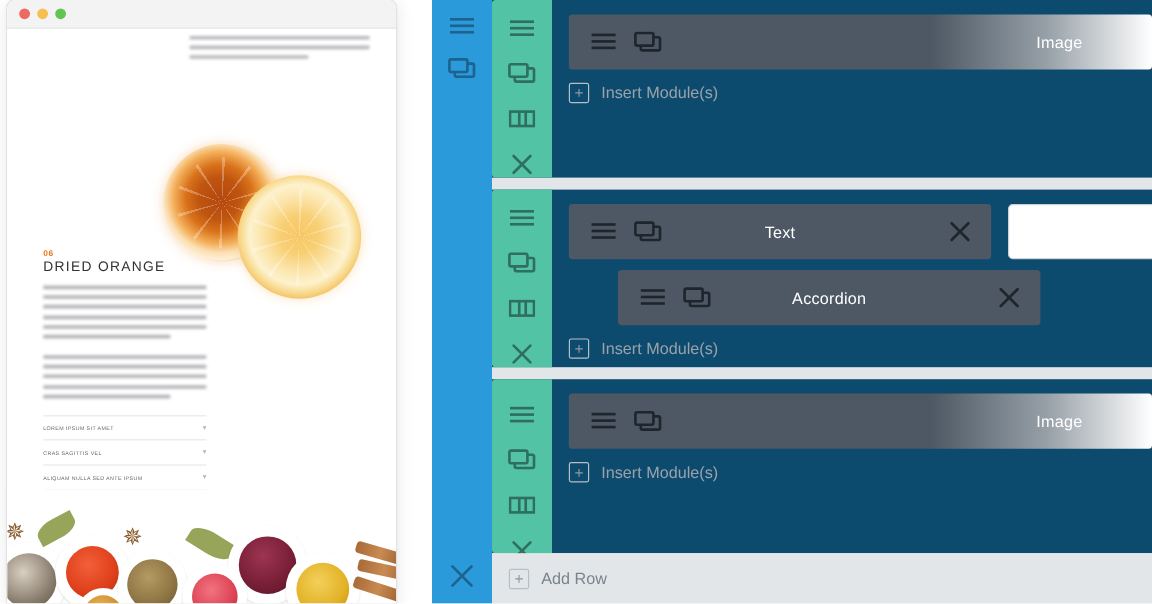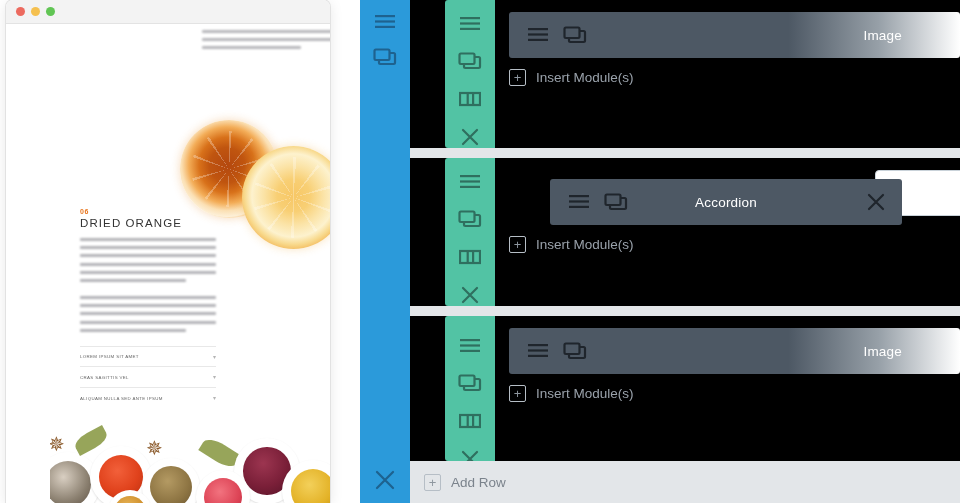--- a/index.html
+++ b/index.html
@@ -22,21 +22,21 @@
   .browser-bar {
     height: 24px; background: #f3f3f3;
     border-bottom: 1px solid #e3e3e3;
     display: flex; align-items: center; gap: 6px; padding-left: 10px;
   }
   .dot { width: 9px; height: 9px; border-radius: 50%; }
   .dot.r { background: #ec6a5f; }
   .dot.y { background: #f5c04f; }
   .dot.g { background: #61c554; }
 
-  .page { position: relative; height: 479px; background: #fff; overflow: hidden; margin-left: 44px; }
+  .page { position: relative; height: 479px; background: #fff; overflow: hidden; }
 
   
   .top-blur {
     position: absolute; left: 152px; top: 6px; width: 150px;
     filter: blur(1.25px); opacity: .62;
   }
   .top-blur span {
     display: block; height: 3px; background: #8d8d93;
     border-radius: 1px; margin-bottom: 5px;
   }
@@ -105,21 +105,21 @@
     background: #2b9ada;
     display: flex; flex-direction: column; align-items: center;
   }
   .blue-rail .ic { margin-top: 18px; }
   .blue-rail .ic:first-child { margin-top: 14px; }
   .blue-rail .bottom-x { position: absolute; bottom: 12px; left: 0; width: 50px;
                          display: flex; justify-content: center; }
 
   .rows { position: absolute; left: 50px; top: 0; width: 550px; height: 503px; }
 
-  .row-section { position: relative; background: #000000; display: flex; padding-left: 35px; }
+  .row-section { position: relative; background: #0c4a6e; display: flex; }
   .row-gap { height: 10px; background: #e3e6e9; }
 
   .green-col {
     width: 50px; background: #52c3a4; flex: 0 0 50px;
     display: flex; flex-direction: column; align-items: center; padding-top: 16px;
     border-radius: 3px 0 0 3px;
   }
   .green-col .ic { margin-bottom: 20px; }
   .green-col.tall { padding-top: 22px; }
 
@@ -368,20 +368,43 @@
             </svg>
           </span>
           <span class="ic">
             <svg width="20" height="20" viewBox="0 0 20 20">
               <path d="M3 3 L17 17 M17 3 L3 17" stroke="#2f6f5f" stroke-width="2.2" stroke-linecap="round"></path>
             </svg>
           </span>
         </div>
 
         <div class="row-body">
+          <div class="mod-bar boxed">
+            <span class="mod-left">
+              <span>
+                <svg width="22" height="16" viewBox="0 0 22 16">
+                  <rect x="1" y="1" width="20" height="2.2" fill="#1f252c"></rect>
+                  <rect x="1" y="6.4" width="20" height="2.2" fill="#1f252c"></rect>
+                  <rect x="1" y="11.8" width="20" height="2.2" fill="#1f252c"></rect>
+                </svg>
+              </span>
+              <span>
+                <svg width="24" height="19" viewBox="0 0 24 19">
+                  <rect x="6" y="5" width="16" height="11" rx="1.4" fill="none" stroke="#1f252c" stroke-width="2.2"></rect>
+                  <rect x="1.5" y="1.5" width="15" height="10.5" rx="1.4" fill="#4d5864" stroke="#1f252c" stroke-width="2.2"></rect>
+                </svg>
+              </span>
+            </span>
+            <span class="mod-title">Text</span>
+            <span class="mod-x">
+              <svg width="20" height="20" viewBox="0 0 20 20">
+                <path d="M3 3 L17 17 M17 3 L3 17" stroke="#1f252c" stroke-width="2.2" stroke-linecap="round"></path>
+              </svg>
+            </span>
+          </div>
 
           <div class="drop-box"></div>
 
           <div class="mod-bar boxed" style="margin-top:9px;margin-left:41px;">
             <span class="mod-left">
               <span>
                 <svg width="22" height="16" viewBox="0 0 22 16">
                   <rect x="1" y="1" width="20" height="2.2" fill="#1f252c"></rect>
                   <rect x="1" y="6.4" width="20" height="2.2" fill="#1f252c"></rect>
                   <rect x="1" y="11.8" width="20" height="2.2" fill="#1f252c"></rect>

